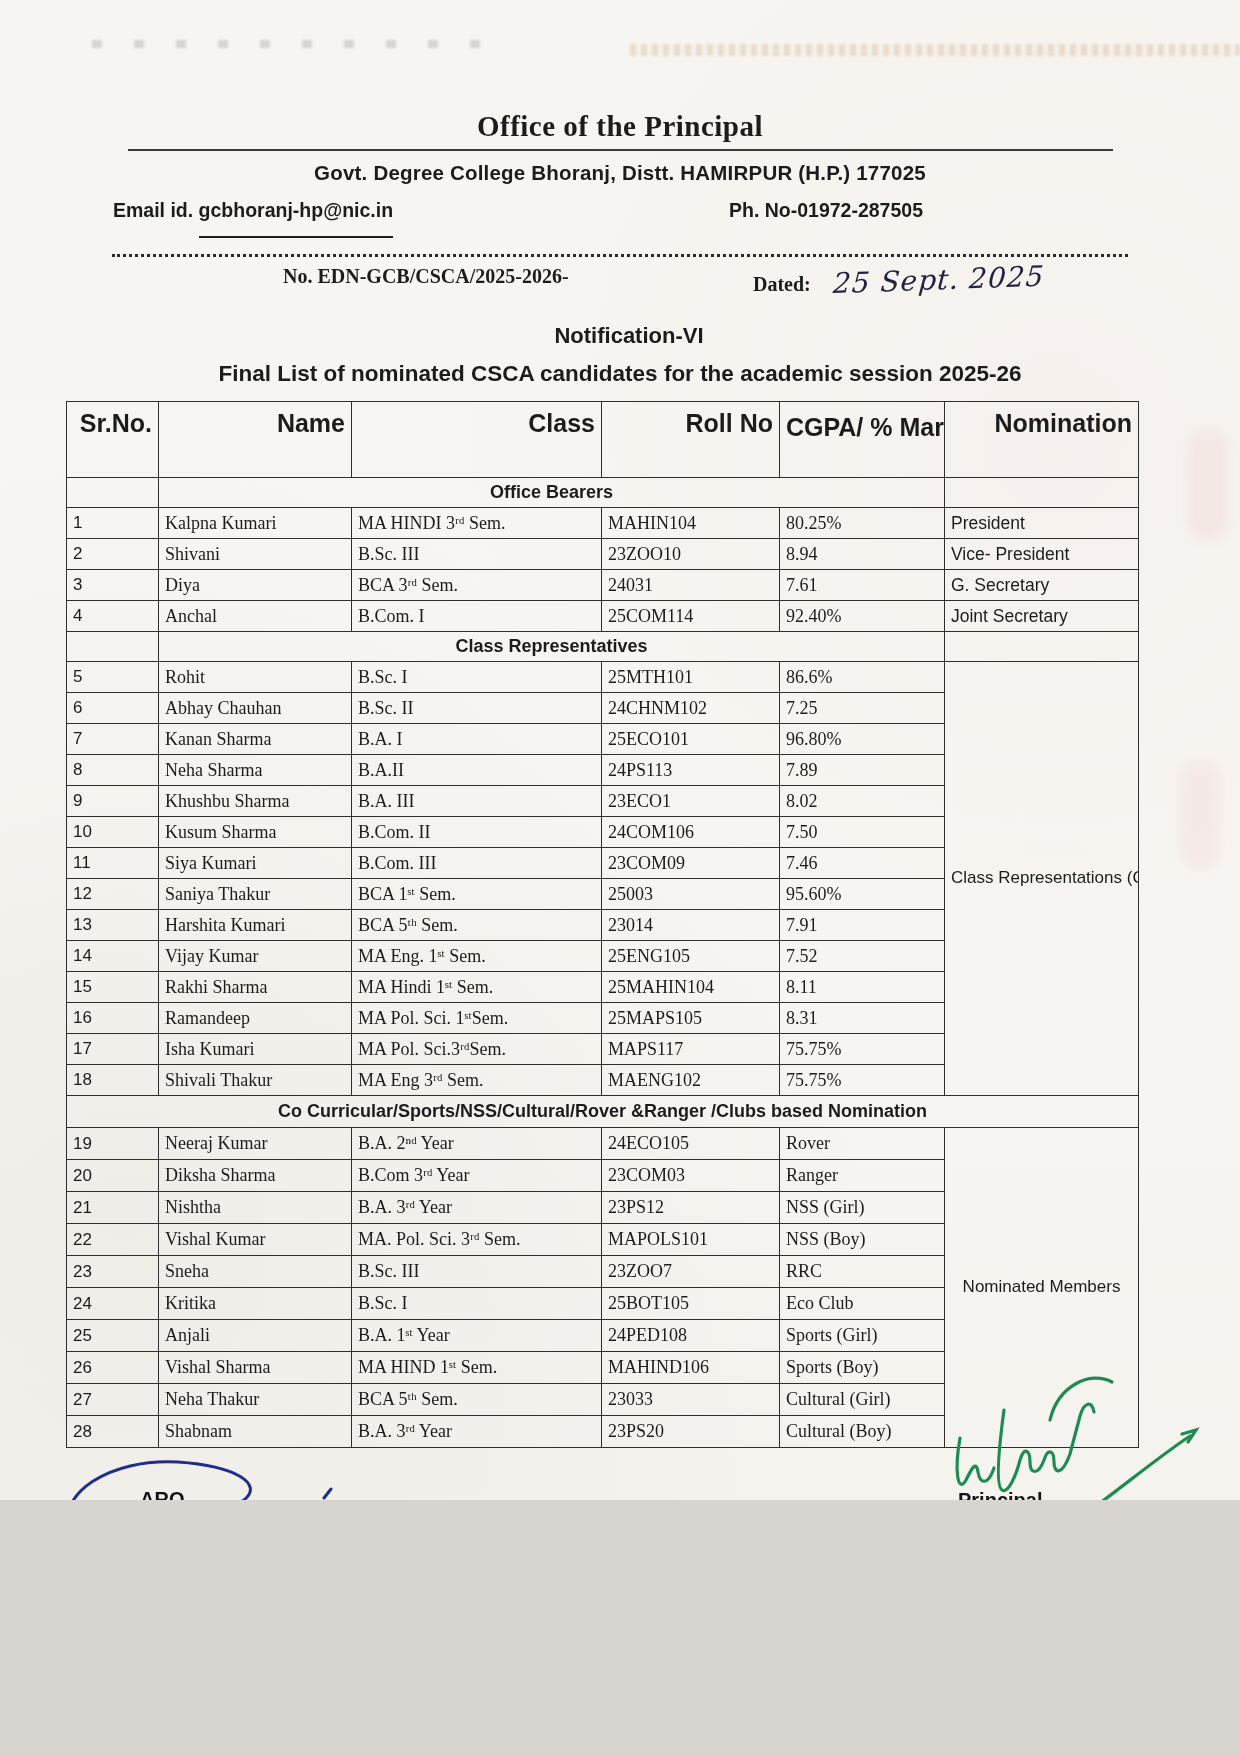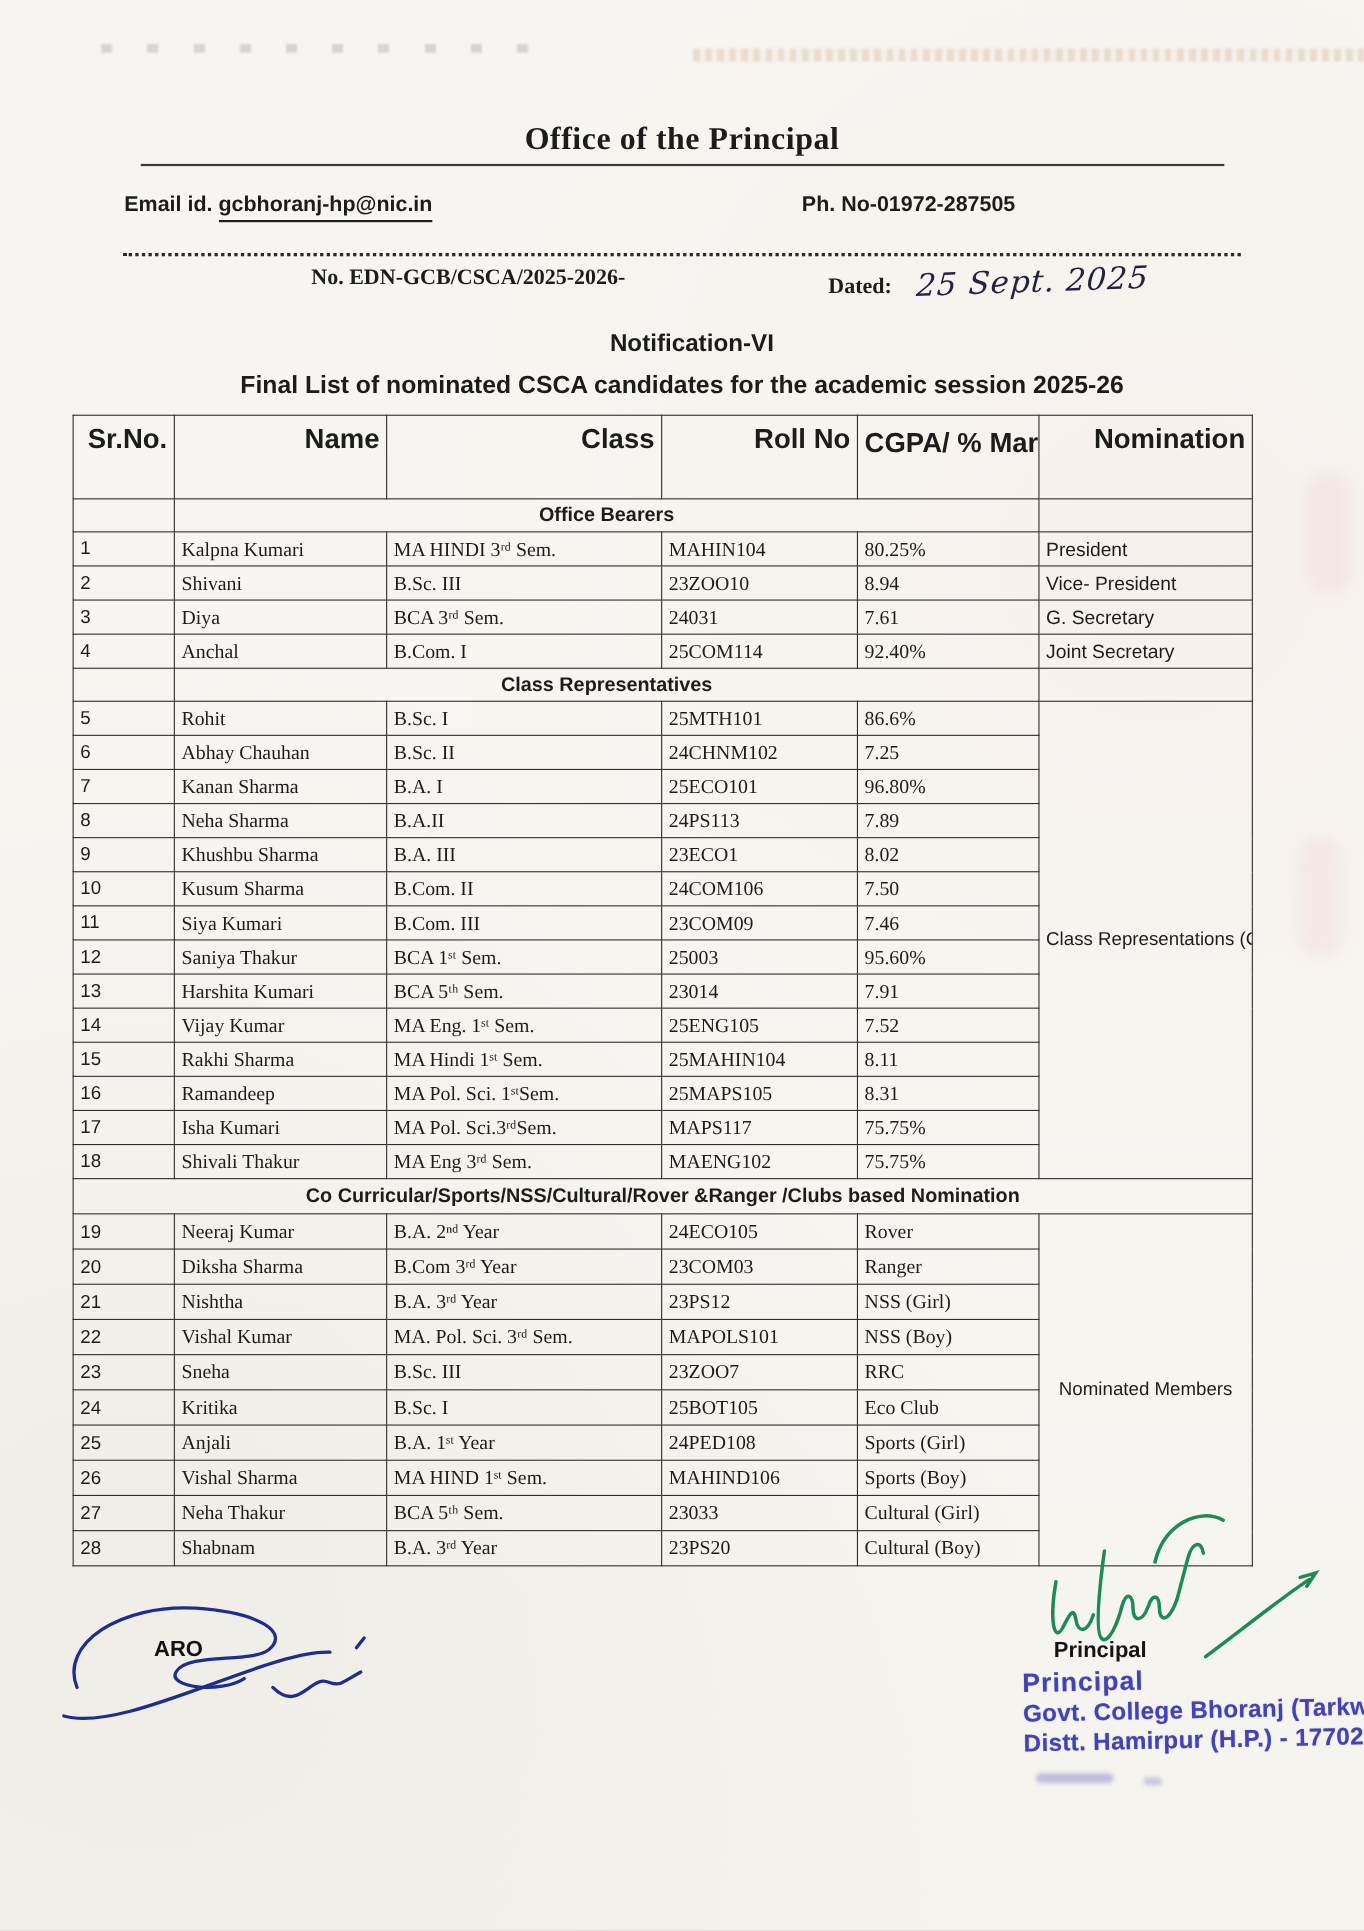--- a/index.html
+++ b/index.html
@@ -1,38 +1,38 @@
 <!DOCTYPE html>
 <html><head>
 <meta charset="utf-8">
 <style>
   html,body{margin:0;padding:0;background:#d8d5d0;}
   .page{
-    position:relative;width:1240px;height:1755px;margin:0 auto;
+    position:relative;width:1240px;height:1500px;margin:0 auto;
     background:
       radial-gradient(circle at 85% 30%, rgba(235,200,200,0.10), rgba(0,0,0,0) 40%),
       radial-gradient(circle at 10% 80%, rgba(210,205,195,0.18), rgba(0,0,0,0) 45%),
       linear-gradient(180deg,#f7f5f1 0%,#f8f6f2 55%,#f5f3ee 100%);
     overflow:hidden;
     font-family:"Liberation Sans",sans-serif;color:#1c1c1c;
     box-sizing:border-box;padding-top:110px;
   }
   .scan-strip{position:absolute;top:44px;left:630px;width:610px;height:12px;
     background:repeating-linear-gradient(90deg,rgba(190,140,80,.22) 0 6px,rgba(230,200,160,.08) 6px 11px);
     filter:blur(1px);}
   .scan-dashes{position:absolute;top:40px;left:92px;width:420px;height:8px;
     background:repeating-linear-gradient(90deg,rgba(120,120,120,.25) 0 10px,rgba(0,0,0,0) 10px 42px);
     filter:blur(1px);}
   .office-title{text-align:center;font-family:"Liberation Serif","DejaVu Serif",serif;
     font-weight:bold;font-size:29px;letter-spacing:.5px;}
   .title-rule{width:985px;margin:6px auto 10px auto;border:0;border-top:2.5px solid #3a3a3a;}
   .college-line{text-align:center;font-weight:bold;font-size:20.5px;letter-spacing:.2px;}
   .contact-row{display:flex;justify-content:space-between;padding:14px 317px 0 113px;
     font-weight:bold;font-size:19.5px;}
-  .email-underline{border-bottom:2.2px solid #1c1c1c;padding-bottom:3px;}
+  .email-underline{border-bottom:2.2px solid #1c1c1c;padding-bottom:15px;}
   .dotted-sep{margin:28px auto 0 auto;width:1016px;height:4px;
     border-bottom:3.5px dotted #2a2a2a;}
   .ref-row{position:relative;height:44px;margin-top:8px;
     font-family:"Liberation Serif","DejaVu Serif",serif;font-weight:bold;font-size:20px;}
   .ref-no{position:absolute;left:283px;top:0;}
   .dated-label{position:absolute;left:753px;top:8px;}
   .dated-hand{position:absolute;left:833px;top:-2px;width:230px;
     font-family:"DejaVu Serif",serif;font-style:italic;font-size:28px;font-weight:normal;
     color:#23233f;transform:rotate(-2deg) skewX(-6deg);letter-spacing:1px;white-space:nowrap;}
   .notification-title{text-align:center;margin-top:14px;font-weight:bold;font-size:22px;padding-left:18px;}
@@ -78,20 +78,21 @@
 
 <div class="page">
 
   <div class="scan-strip"></div>
   <div class="scan-dashes"></div>
   <div class="smudge-pink" style="left:1188px;top:430px;"></div>
   <div class="smudge-pink" style="left:1180px;top:760px;"></div>
 
   <div class="office-title">Office of the Principal</div>
   <hr class="title-rule">
+  <div class="college-line">Govt. Degree College Bhoranj, Distt.  HAMIRPUR (H.P.) 177025</div>
 
   <div class="contact-row">
     <div>
       <span>Email id. </span><span class="email-underline">gcbhoranj-hp@nic.in</span>
     </div>
     <div>Ph. No-01972-287505</div>
   </div>
 
   <div class="dotted-sep"></div>
 

